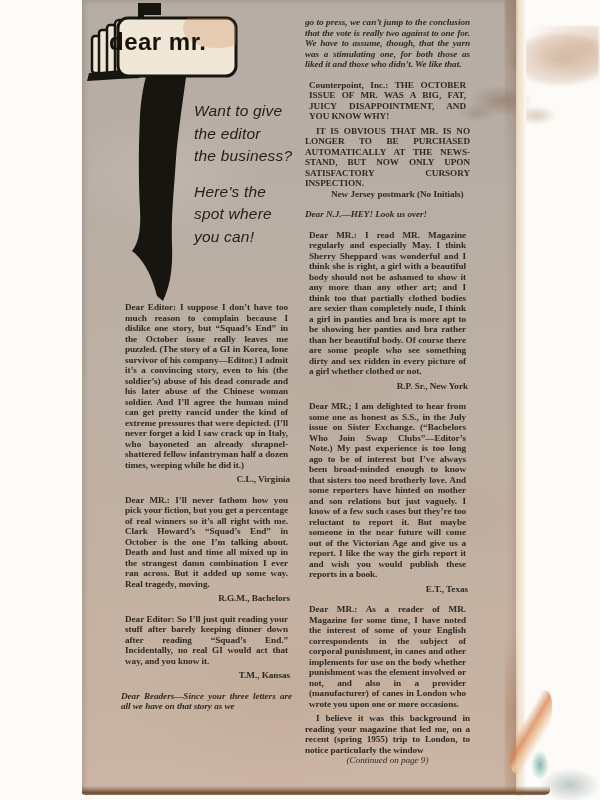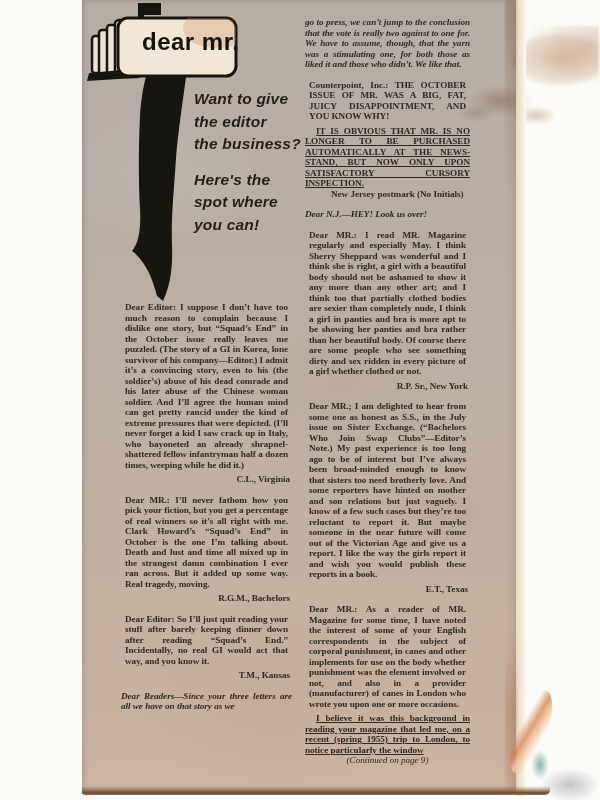--- a/index.html
+++ b/index.html
@@ -54,41 +54,41 @@
     background:radial-gradient(closest-side,rgba(175,186,184,.8),rgba(175,186,184,0));
   }
   .bottom-edge{
     position:absolute;left:82px;top:786px;width:468px;height:9px;
     background:linear-gradient(180deg,rgba(120,85,55,0) 0%,rgba(110,75,45,.45) 40%,#6e4c34 75%,#93705a 100%);
     border-radius:0 0 5px 3px;
   }
   
   .logo-svg{position:absolute;left:0;top:0;width:200px;height:310px;}
   .logo-title{
-    position:absolute;left:60px;top:29px;width:112px;
+    position:absolute;left:27px;top:29px;width:112px;
     font-family:"Liberation Sans",sans-serif;font-weight:bold;font-size:24px;line-height:26px;
     letter-spacing:.5px;color:#16140f;z-index:3;
   }
   
   .intro{
-    position:absolute;left:112px;top:88px;width:130px;z-index:3;
-    font-family:"Liberation Sans",sans-serif;font-weight:bold;font-style:italic;
+    position:absolute;left:112px;top:100px;width:130px;z-index:3;
+    font-family:"Liberation Sans",sans-serif;font-weight:normal;font-style:italic;
     font-size:15.5px;line-height:22.5px;color:#211f1b;letter-spacing:.2px;
   }
   .intro .gap{margin-top:13px;}
   
   .col{
     position:absolute;z-index:2;
     text-align:justify;color:#2e2a24;
     font-size:9.2px;line-height:10.5px;font-weight:bold;letter-spacing:-.05px;
   }
   .col-left{left:39px;top:298px;width:171px;}
   .col-right{left:223px;top:17px;width:165px;}
   .blk{margin:4px;}
-  .cont{text-indent:11px;margin:0;text-decoration:underline;}
+  .cont{text-indent:11px;margin:0;}
   .sig{text-align:right;padding-right:2px;margin:0 0 10px 0;}
   .sigleft{text-align:left;padding-left:26px;margin:0 0 10px 0;text-indent:0;}
   .reply{font-weight:bold;font-style:italic;margin:0 0 10px 0;}
   .continued{font-weight:normal;font-style:italic;text-align:center;margin:0;}
 </style>
 </head>
 <body>
 
 <div class="page">
 

